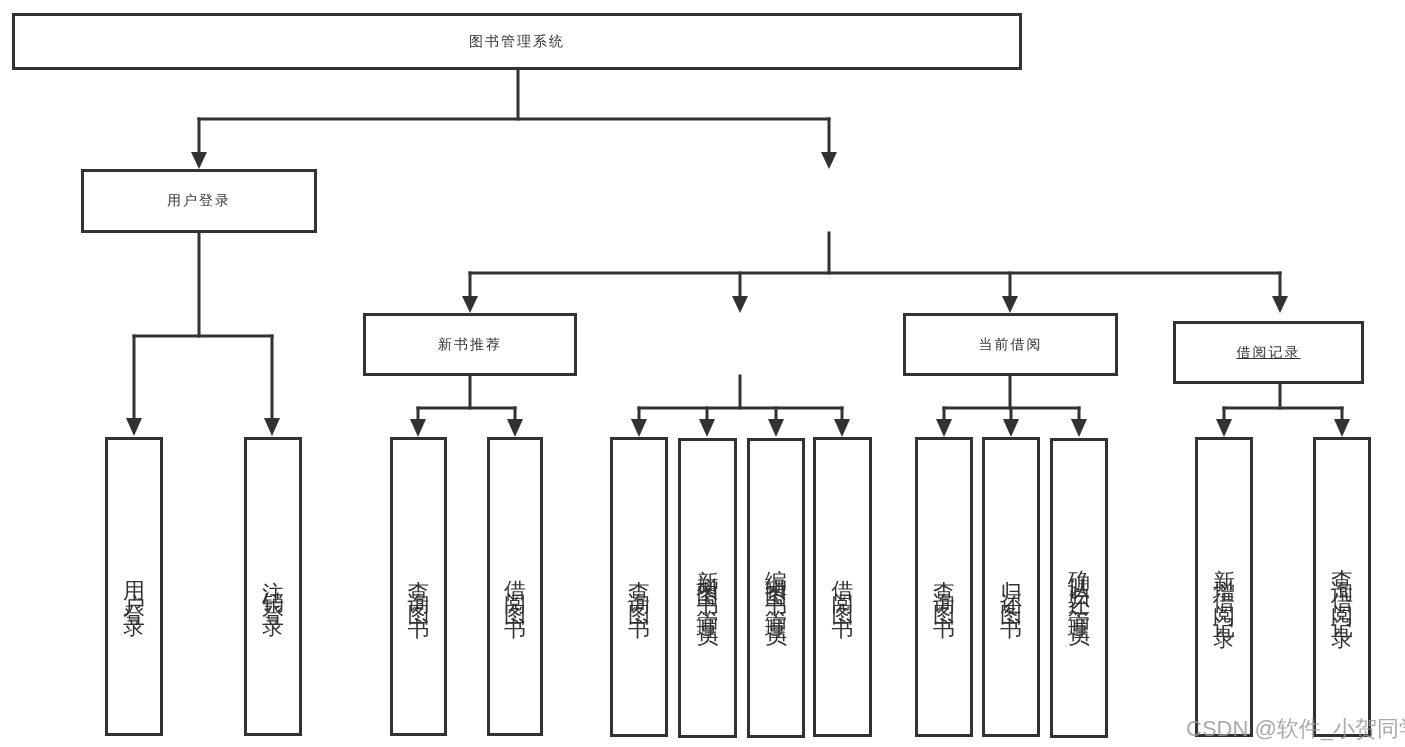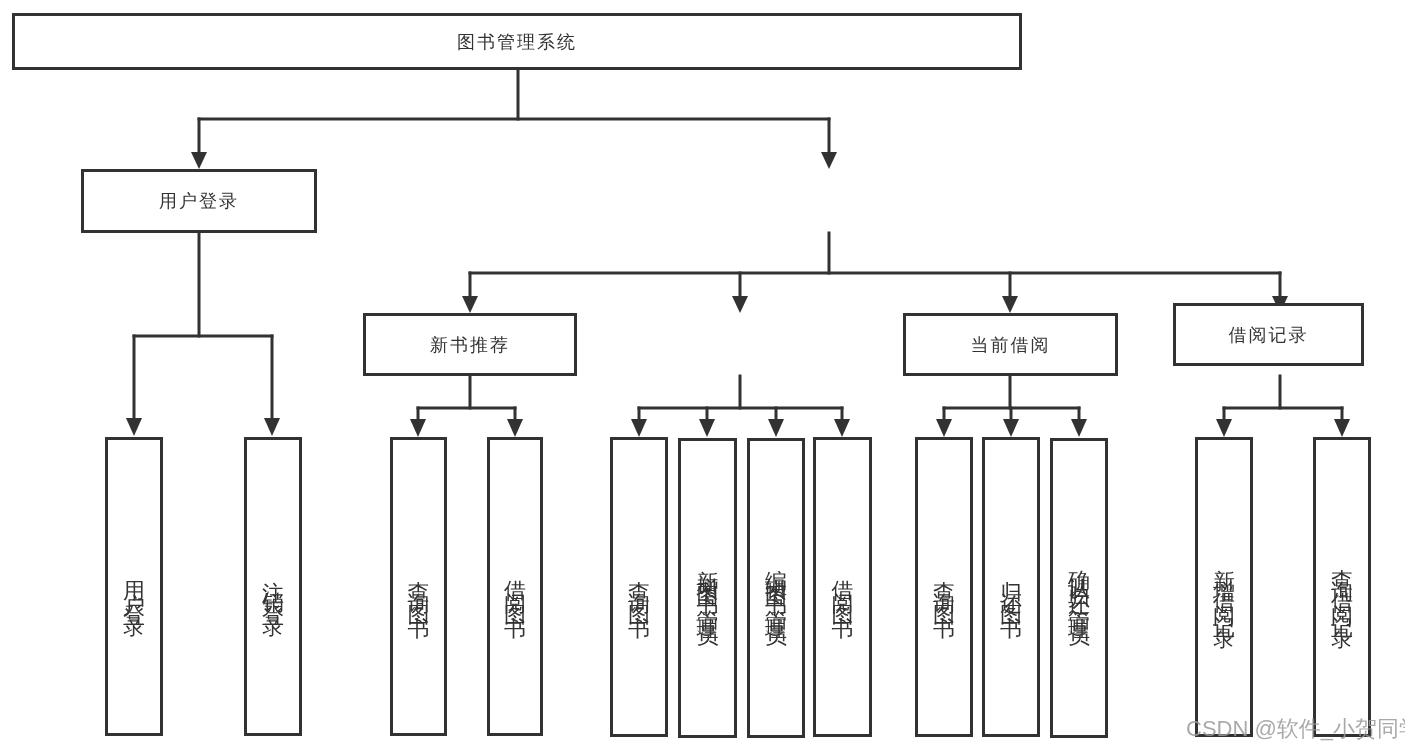--- a/index.html
+++ b/index.html
@@ -16,21 +16,21 @@
     background:#ffffff;
     border:3px solid #323232;
     box-sizing:border-box;
     display:flex;
     align-items:center;
     justify-content:center;
     color:#333333;
     z-index:1;
   }
   .h-label{
-    font-size:18px;
+    font-size:14px;
     letter-spacing:2px;
     white-space:nowrap;
   }
   .v-label{
     writing-mode:vertical-rl;
     text-orientation:mixed;
     font-size:22px;
     letter-spacing:12px;
     line-height:1;
     white-space:nowrap;
@@ -124,21 +124,21 @@
   <div class="box" style="left:81px;top:169px;width:236px;height:64px;">
     <span class="h-label">用户登录</span>
   </div>
 
   <div class="box" style="left:363px;top:313px;width:214px;height:63px;">
     <span class="h-label">新书推荐</span>
   </div>
   <div class="box" style="left:903px;top:313px;width:215px;height:63px;">
     <span class="h-label">当前借阅</span>
   </div>
-  <div class="box" style="left:1173px;top:303px;width:191px;height:63px;">
+  <div class="box" style="left:1173px;top:321px;width:191px;height:63px;text-decoration:underline;">
     <span class="h-label">借阅记录</span>
   </div>
 
   <div class="box" style="left:105px;top:437px;width:58px;height:299px;">
     <span class="v-label">用户登录</span>
   </div>
   <div class="box" style="left:244px;top:437px;width:58px;height:299px;">
     <span class="v-label">注销登录</span>
   </div>
 

